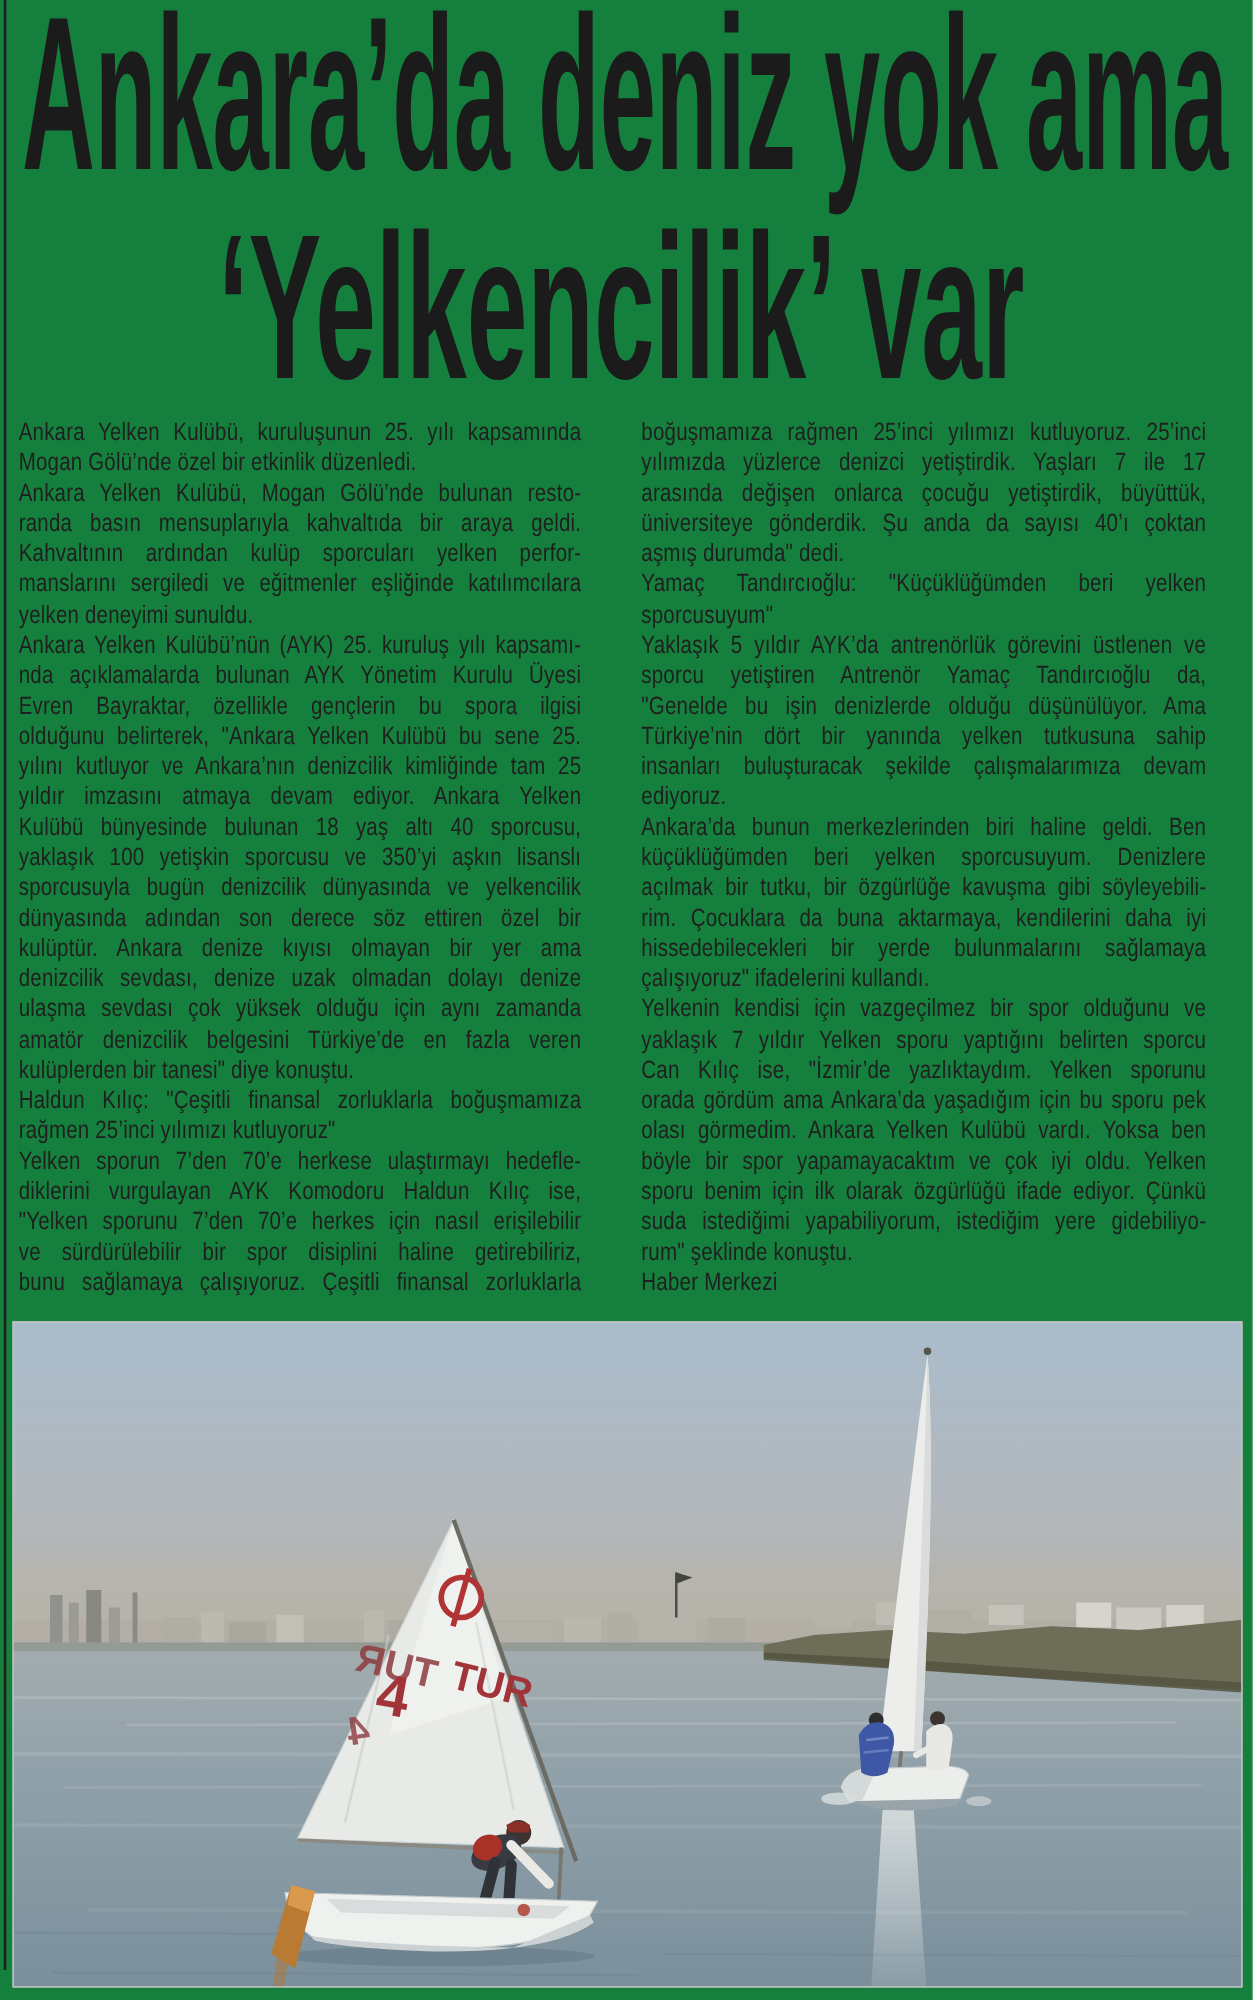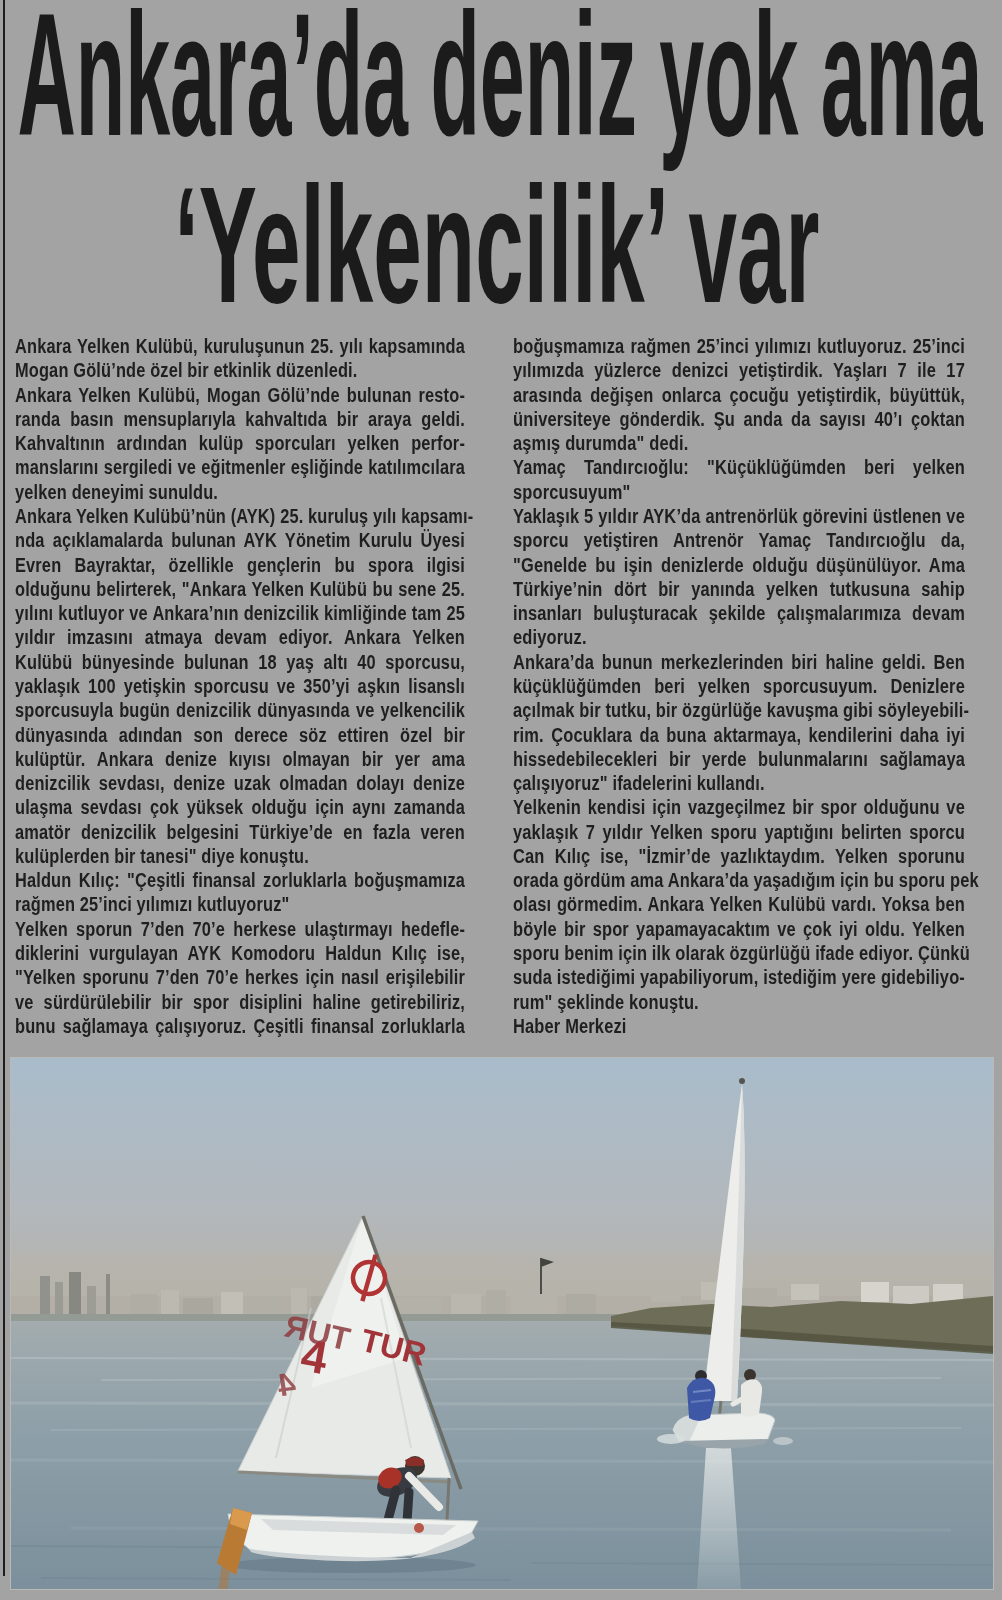--- a/index.html
+++ b/index.html
@@ -3,33 +3,33 @@
 <meta charset="utf-8">
 <style>
   html,body{margin:0;padding:0;}
   body{
     width:1002px;height:1600px;
     background:#f4f4f2;
     font-family:"Liberation Sans",sans-serif;
   }
   .page{
     position:relative;width:1002px;height:1600px;
-    background:#a3a3a3;overflow:hidden;
+    background:#15803d;overflow:hidden;
   }
   .edge-rule{
     position:absolute;left:3px;top:0;width:2px;height:1576px;
     background:#1e1e1e;
   }
   .headline-svg{position:absolute;left:0;top:2px;}
   .headline-svg text{
     font-family:"Liberation Sans",sans-serif;
     font-weight:bold;
     fill:#1b1b1b;
   }
-  .article{position:absolute;left:0;top:334px;width:807px;height:706px;font-weight:bold;}
+  .article{position:absolute;left:0;top:334px;width:807px;height:706px;}
   .col{position:absolute;top:0;transform-origin:0 0;}
   .col-left{left:15px;width:550px;transform:scaleX(0.8182);}
   .col-right{left:513px;width:550px;transform:scaleX(0.8218);}
   .line{
     font-size:20px;line-height:24.28px;
     color:#1f1f1f;letter-spacing:0.2px;
     text-align:justify;text-align-last:justify;
     white-space:nowrap;
   }
   .line.rag{text-align-last:left;}

